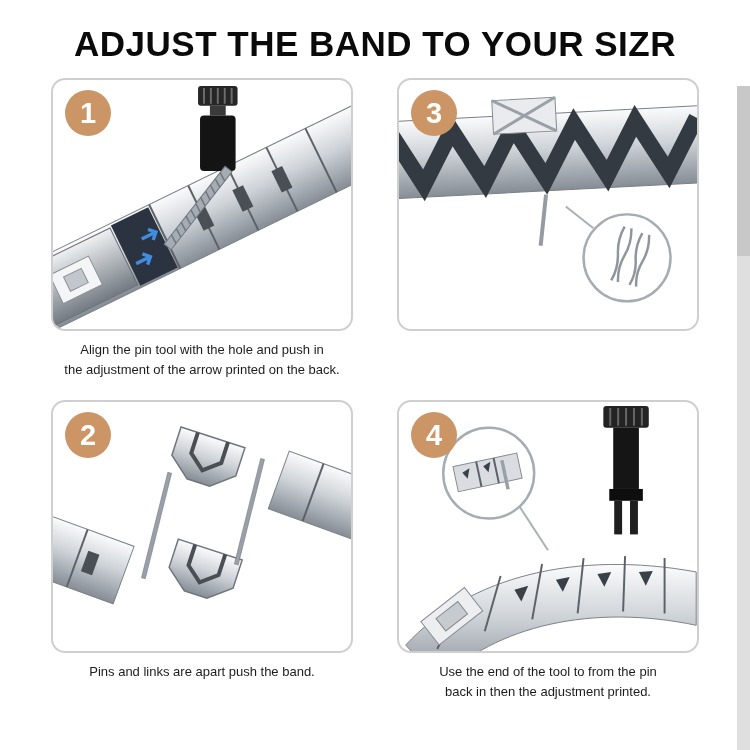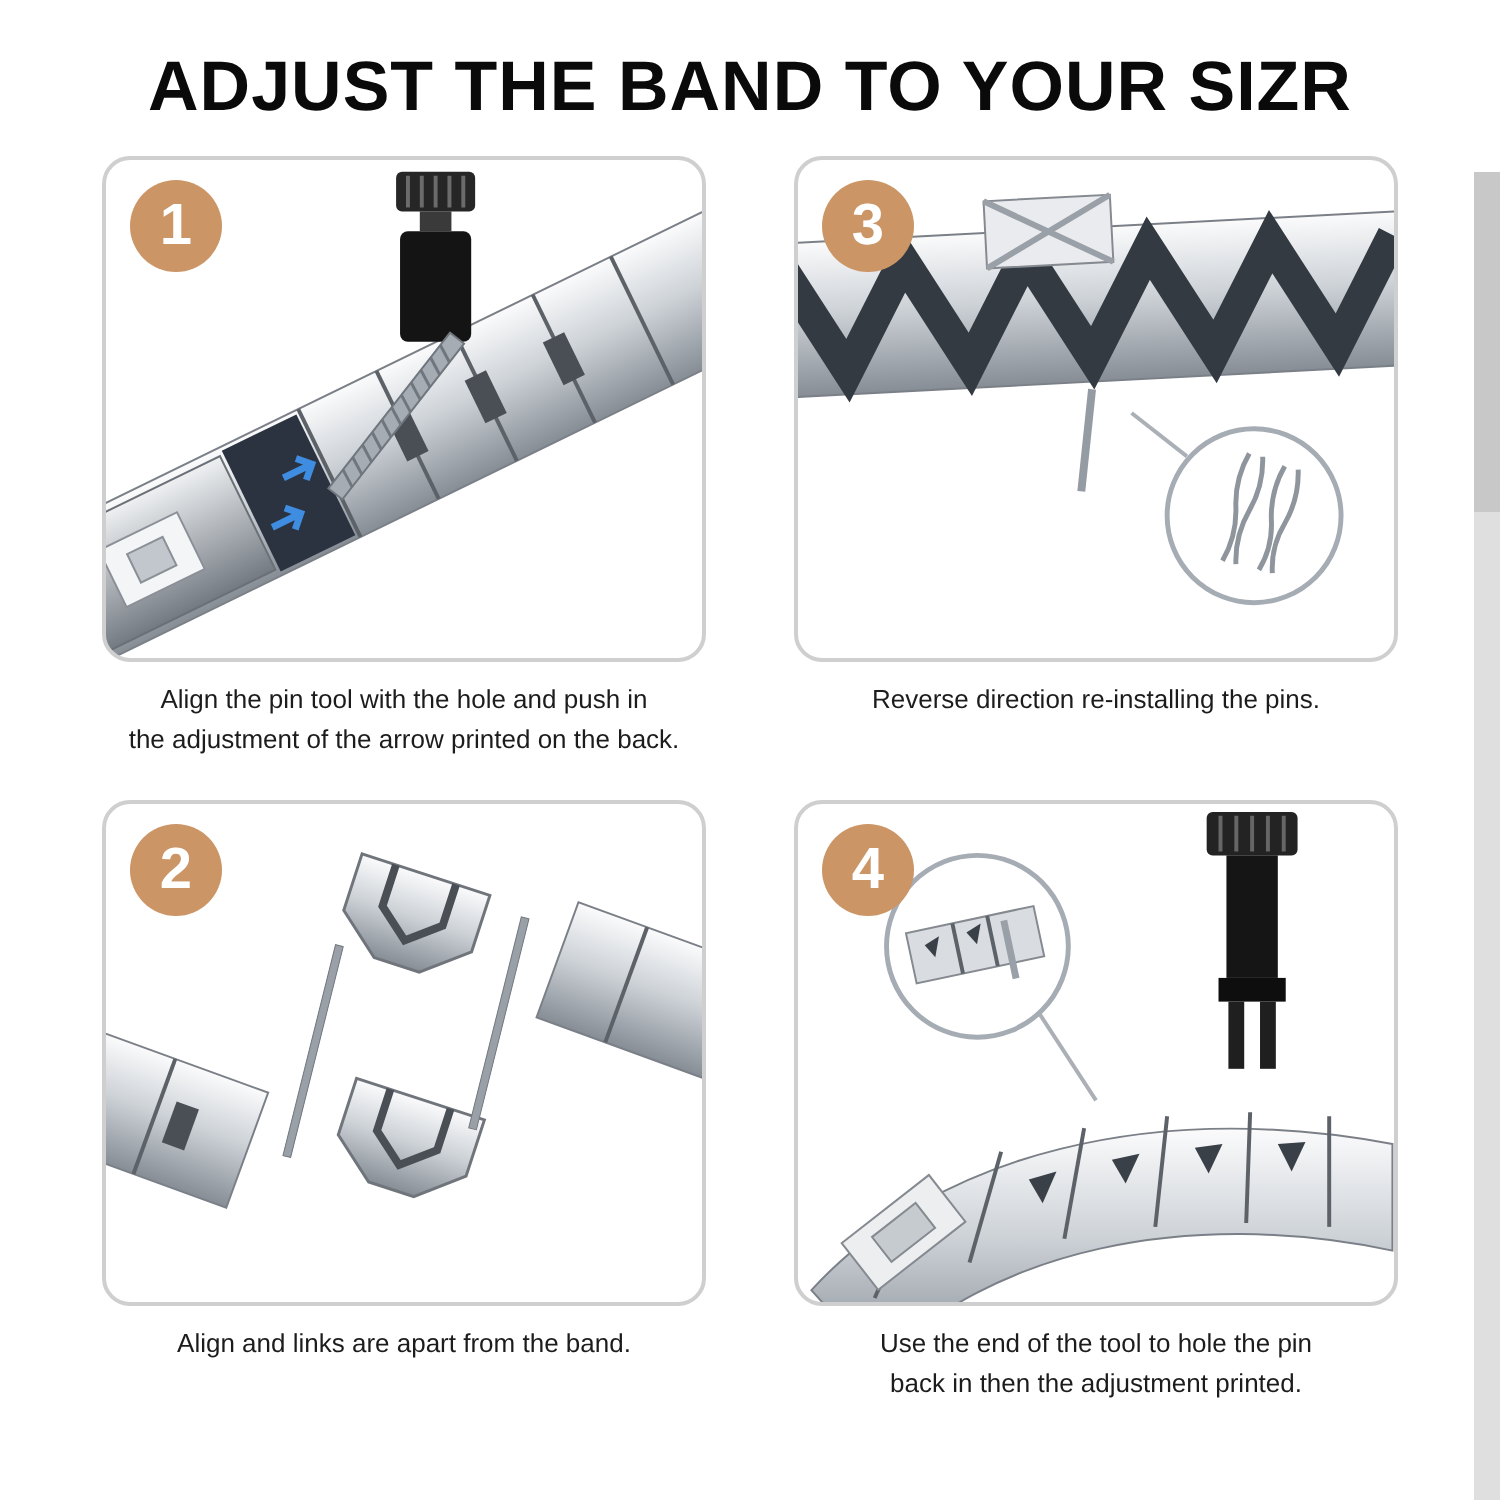--- a/index.html
+++ b/index.html
@@ -176,23 +176,20 @@
             <circle cx="230" cy="180" r="44" fill="#ffffff" stroke="#a6acb3" stroke-width="2.5"></circle>
             <g stroke="#8f959c" stroke-width="2.5" fill="none" transform="rotate(14 230 180)">
               <path d="M220 150 q-4 14 0 28 q4 14 0 28"></path>
               <path d="M227 150 q4 14 0 28 q-4 14 0 28"></path>
               <path d="M239 152 q-4 14 0 28 q4 13 0 26"></path>
               <path d="M246 152 q4 14 0 28 q-4 13 0 26"></path>
             </g>
           </g>
         </svg>
       </div>
-      <div class="caption">
-        <div class="cap-line">Reverse direction re-installing the pins.</div>
-      </div>
     </div>
 
     <div class="cell">
       <div class="panel">
         <div class="badge">2</div>
         <svg viewBox="0 0 300 252">
           <defs>
             <linearGradient id="mgB" x1="0" y1="0" x2="0" y2="1">
               <stop offset="0" stop-color="#fbfbfc"></stop>
               <stop offset="0.45" stop-color="#ced3d8"></stop>
@@ -214,21 +211,21 @@
           </g>
           <g transform="rotate(18 150 175)">
             <path d="M116 148 h68 v30 l-22 18 h-24 l-22 -18 z" fill="url(#mgB)" stroke="#70757c" stroke-width="1.5"></path>
             <path d="M134 148 v22 l16 13 16 -13 v-22" fill="none" stroke="#4a4f56" stroke-width="4"></path>
           </g>
           <rect x="102" y="70" width="4" height="110" fill="#9aa0a7" stroke="#70767d" stroke-width="0.5" transform="rotate(14 104 125)"></rect>
           <rect x="196" y="56" width="4" height="110" fill="#9aa0a7" stroke="#70767d" stroke-width="0.5" transform="rotate(14 198 111)"></rect>
         </svg>
       </div>
       <div class="caption">
-        <div class="cap-line">Align and links are apart from the band.</div>
+        <div class="cap-line">Pins and links are apart push the band.</div>
       </div>
     </div>
 
     <div class="cell">
       <div class="panel">
         <div class="badge">4</div>
         <svg viewBox="0 0 300 252">
           <defs>
             <linearGradient id="mgD" x1="0" y1="0" x2="0" y2="1">
               <stop offset="0" stop-color="#fbfbfc"></stop>
@@ -278,21 +275,21 @@
               <path d="M56 58 h66 v26 h-66 z" fill="#d9dce0" stroke="#858a91"></path>
               <path d="M80 58 v26 M98 58 v26" stroke="#5d6269" stroke-width="2"></path>
               <path d="M64 66 l8 -3 -4 10 z" fill="#3a4048"></path>
               <path d="M86 64 l8 -3 -4 10 z" fill="#3a4048"></path>
               <rect x="104" y="62" width="3.5" height="30" fill="#9aa0a7"></rect>
             </g>
           </g>
         </svg>
       </div>
       <div class="caption">
-        <div class="cap-line">Use the end of the tool to hole the pin</div>
+        <div class="cap-line">Use the end of the tool to from the pin</div>
         <div class="cap-line">back in then the adjustment printed.</div>
       </div>
     </div>
 
   </div>
 
   <div class="scrollbar">
     <div class="scroll-thumb"></div>
   </div>
 

